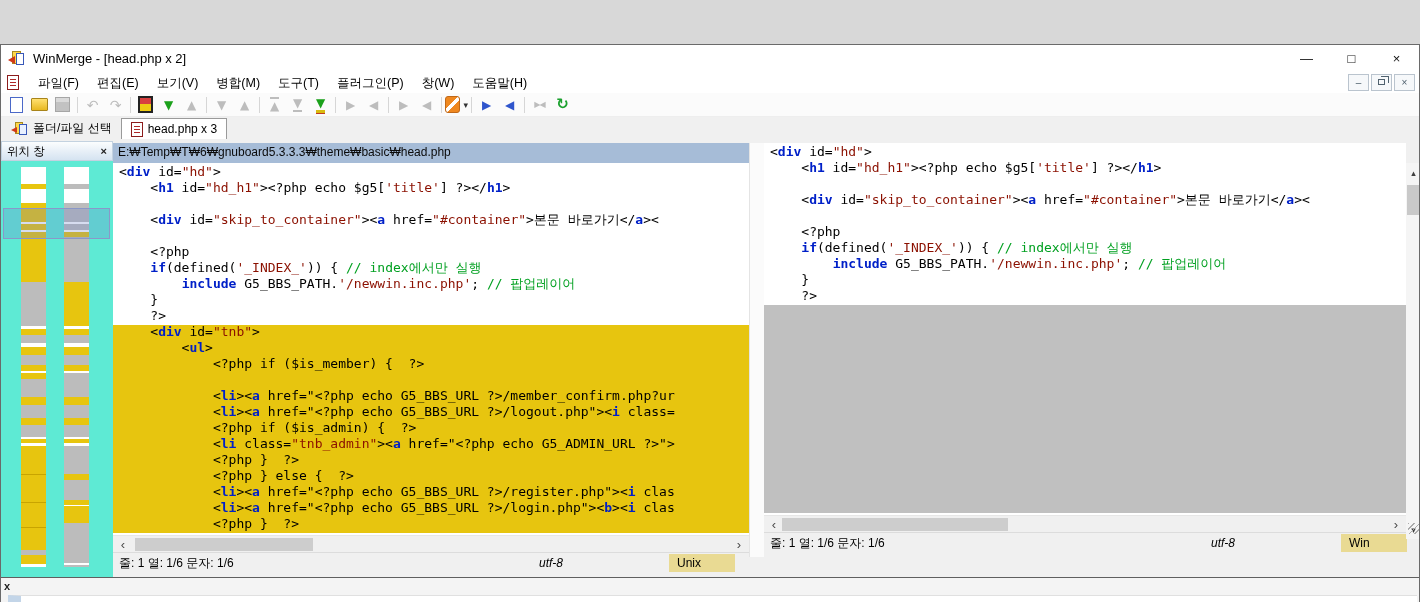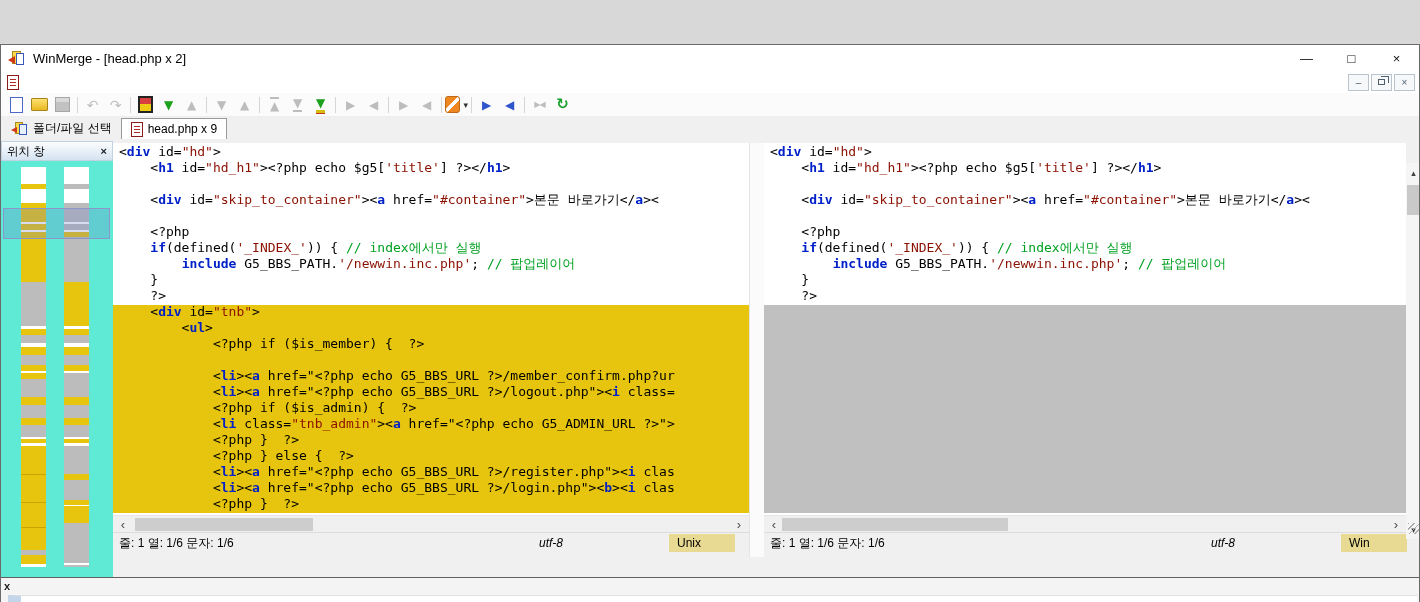--- a/index.html
+++ b/index.html
@@ -131,20 +131,21 @@
     <span class="title">WinMerge - [head.php x 2]</span>
     <span class="wctls">
       <span class="wctl">—</span>
       <span class="wctl">□</span>
       <span class="wctl">×</span>
     </span>
   </div>
 
   <div class="menubar">
     <span class="doc-icon"></span>
+    <span id="menu-items"><span class="menu-item">파일(F)</span><span class="menu-item">편집(E)</span><span class="menu-item">보기(V)</span><span class="menu-item">병합(M)</span><span class="menu-item">도구(T)</span><span class="menu-item">플러그인(P)</span><span class="menu-item">창(W)</span><span class="menu-item">도움말(H)</span></span>
     <span class="mdi">
       <span class="mdibtn">–</span>
       <span class="mdibtn">
           <span class="rest"></span>
         </span>
       <span class="mdibtn">×</span>
     </span>
   </div>
 
   <div class="toolbar" id="toolbar">
@@ -221,21 +222,21 @@
     <span class="tab">
       <span class="fold-icon">
           <span class="pg1"></span>
           <span class="pg2"></span>
           <span class="arr"></span>
         </span>
       <span>폴더/파일 선택</span>
     </span>
     <span class="tab active">
       <span class="doc-icon"></span>
-      <span>head.php x 9</span>
+      <span>head.php x 3</span>
     </span>
   </div>
 
   <div class="main">
 
     <div class="locpanel">
       <div class="lochdr">
         <span>위치 창</span>
         <span class="spacer"></span>
         <span class="locx">×</span>
@@ -314,20 +315,21 @@
             <div style="height: 17px; background: rgb(231, 197, 15);"></div>
             <div style="height: 40px; background: rgb(188, 188, 188);"></div>
             <div style="height: 2px; background: rgb(255, 255, 255);"></div>
             <div style="height: 9px; background: rgb(188, 188, 188);"></div>
           </div>
         <div class="locview" id="locview" style="top: 47px; height: 31px;"></div>
       </div>
     </div>
 
     <div class="pane pleft">
+      <div class="phdr active">E:₩Temp₩T₩6₩gnuboard5.3.3.3₩theme₩basic₩head.php</div>
       <div class="code" id="code0">
           <div class="difffill" style="top: 162px; background: rgb(231, 197, 15);"></div>
           <div class="clines">
             <div class="cl"><span class="sg-p">&lt;</span><span class="sg-t">div</span><span class="sg-p"> id=</span><span class="sg-s">"hd"</span><span class="sg-p">&gt;</span></div>
             <div class="cl"><span class="sg-p">    &lt;</span><span class="sg-t">h1</span><span class="sg-p"> id=</span><span class="sg-s">"hd_h1"</span><span class="sg-p">&gt;&lt;?php echo $g5[</span><span class="sg-s">'title'</span><span class="sg-p">] ?&gt;&lt;/</span><span class="sg-t">h1</span><span class="sg-p">&gt;</span></div>
             <div class="cl"></div>
             <div class="cl"><span class="sg-p">    &lt;</span><span class="sg-t">div</span><span class="sg-p"> id=</span><span class="sg-s">"skip_to_container"</span><span class="sg-p">&gt;&lt;</span><span class="sg-t">a</span><span class="sg-p"> href=</span><span class="sg-s">"#container"</span><span class="sg-p">&gt;본문 바로가기&lt;/</span><span class="sg-t">a</span><span class="sg-p">&gt;&lt;</span></div>
             <div class="cl"></div>
             <div class="cl"><span class="sg-p">    &lt;?php</span></div>
             <div class="cl"><span class="sg-p">    </span><span class="sg-k">if</span><span class="sg-p">(defined(</span><span class="sg-s">'_INDEX_'</span><span class="sg-p">)) { </span><span class="sg-c">// index에서만 실행</span></div>

